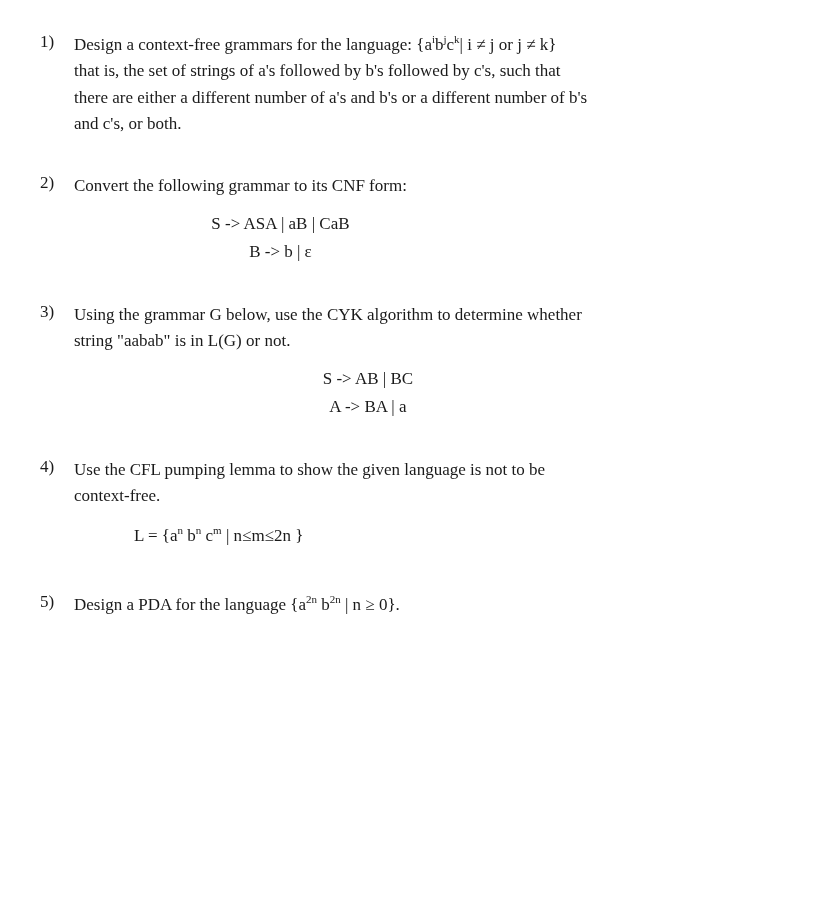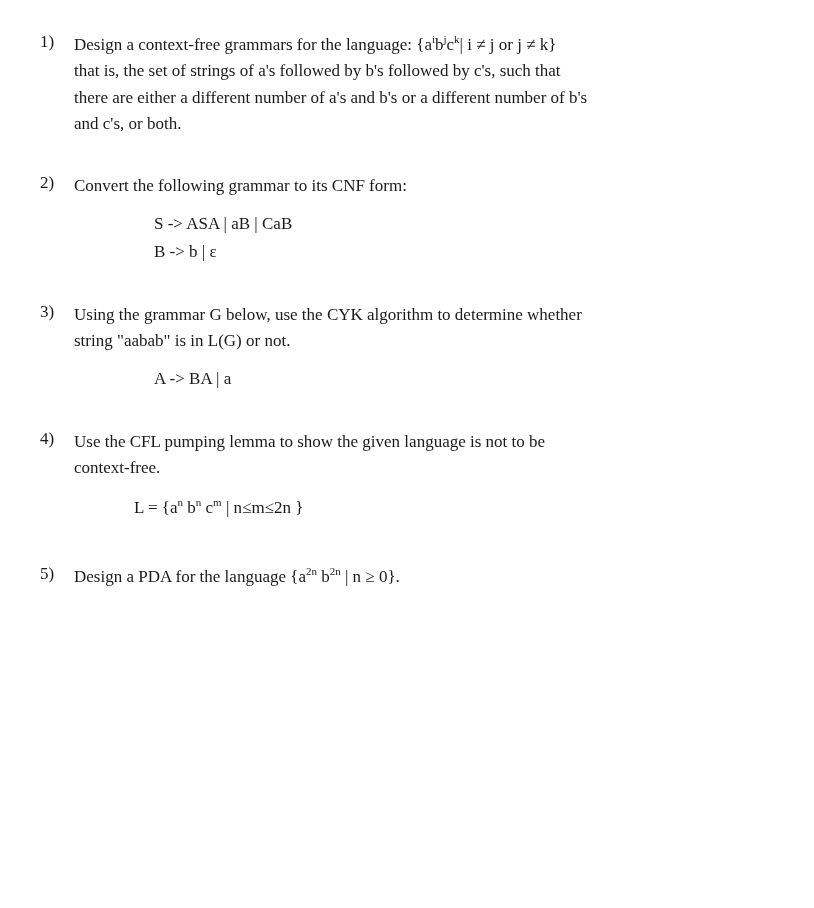--- a/index.html
+++ b/index.html
@@ -40,20 +40,21 @@
 
     .grammar-block {
       margin-top: 10px;
       margin-left: 80px;
       font-size: 17px;
       line-height: 1.65;
     }
 
     .grammar-line {
       display: block;
+      text-align: center;
     }
 
     sup {
       font-size: 11px;
       vertical-align: super;
       line-height: 0;
     }
 
     .centered-formula {
       text-align: left;
@@ -93,20 +94,21 @@
   </div>
 </div>
 
 <div class="question">
   <div class="question-header">
     <span class="question-number">3)</span>
     <div class="question-text">
       Using the grammar G below, use the CYK algorithm to determine whether<br>
       string "aabab" is in L(G) or not.
       <div class="grammar-block">
+        <span class="grammar-line">S -&gt; AB | BC</span>
         <span class="grammar-line">A -&gt; BA | a</span>
       </div>
     </div>
   </div>
 </div>
 
 <div class="question">
   <div class="question-header">
     <span class="question-number">4)</span>
     <div class="question-text">

